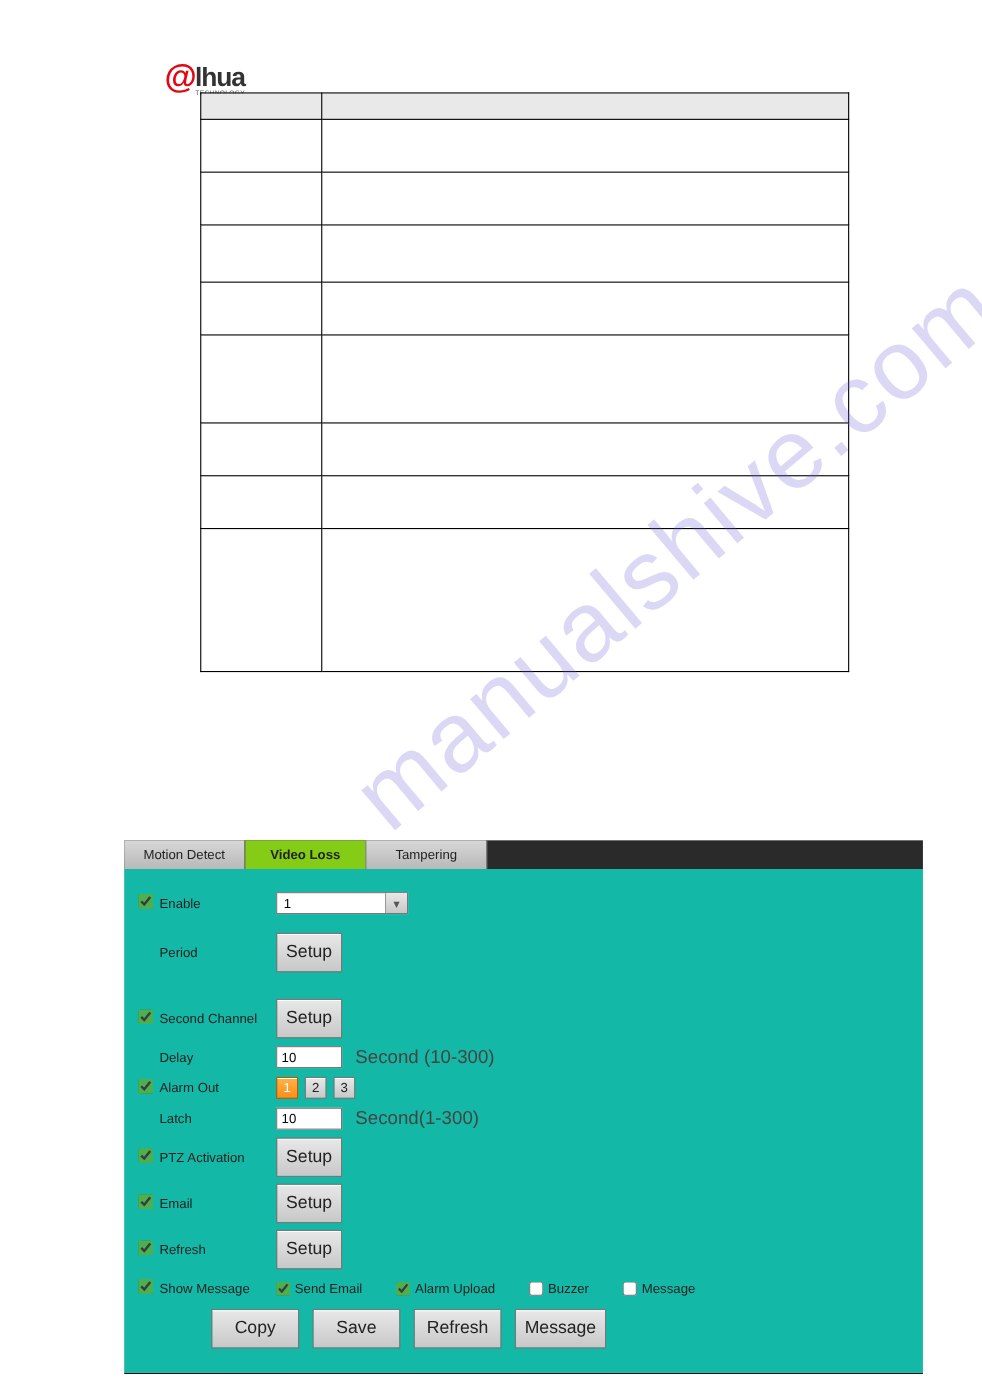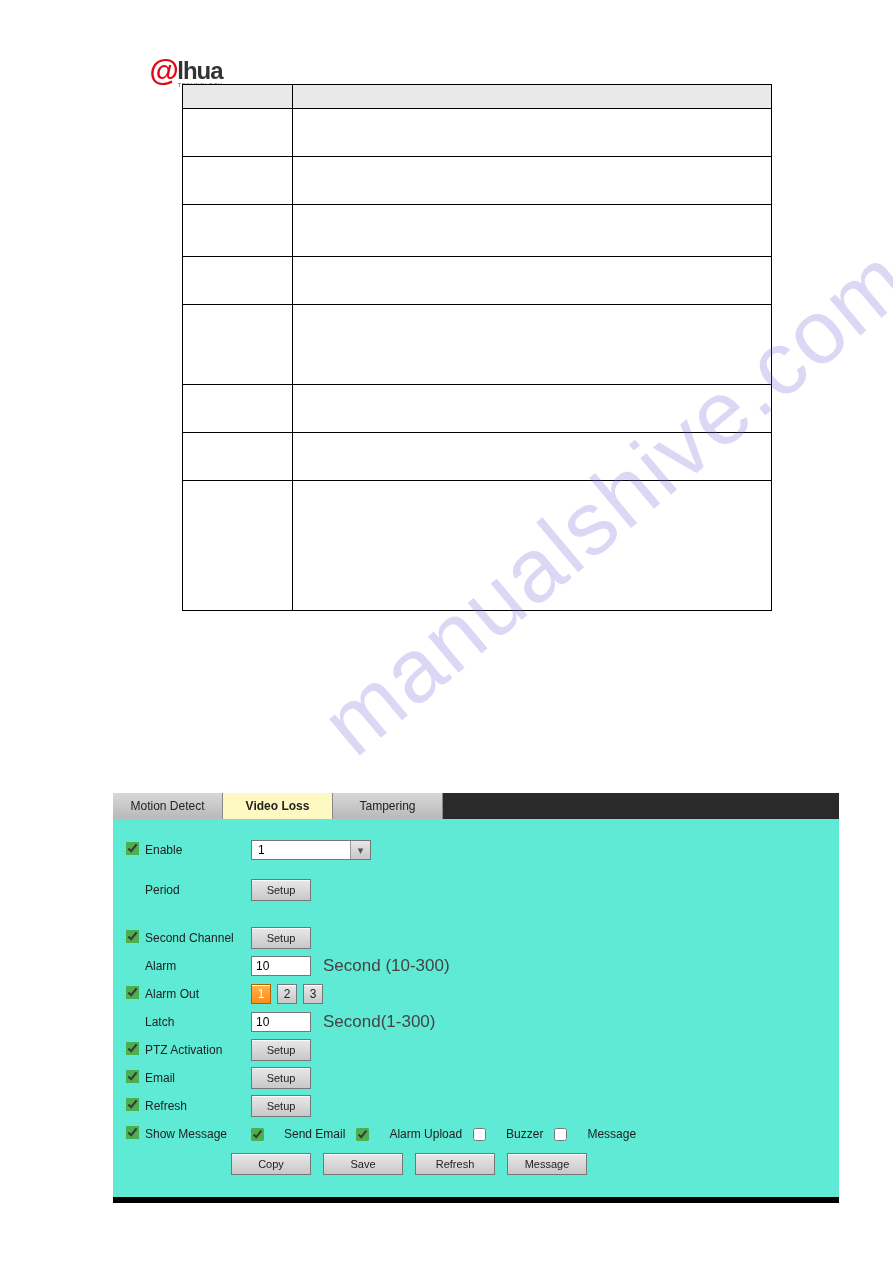--- a/index.html
+++ b/index.html
@@ -52,49 +52,49 @@
   .param-table th {
     background: #e9e9e9;
     font-weight: bold;
     height: 24px;
   }
   .param-table th.col0 { width: 110px; }
 
   
   .panel {
     position: absolute;
-    top: 793px; left: 113px;
+    top: 764px; left: 113px;
     width: 726px;
     background: #c4c4c4;
-    border-bottom: 6px solid #000000;
+    border-bottom: 1px solid #000000;
   }
   .tabbar {
     height: 26px;
     background: #2a2a2a;
     display: flex;
   }
   .tab {
     height: 26px;
     line-height: 26px;
     width: 110px;
     text-align: center;
     font-size: 12px;
     color: #222;
     background: linear-gradient(#d8d8d8,#b8b8b8);
     border-right: 1px solid #888;
     cursor: pointer;
   }
   .tab.active {
-    background: #fef9c3;
+    background: #84cc16;
     font-weight: bold;
   }
 
   .form-area {
     padding: 18px 10px 22px 10px;
-    background: #5eead4;
+    background: #14b8a6;
   }
   .row {
     display: flex;
     align-items: center;
     min-height: 22px;
     margin-bottom: 6px;
   }
   .row.tall { min-height: 26px; }
   .row .cb { width: 18px; text-align: center; }
   .row .cb input { margin:0; transform: scale(1.05); accent-color:#4caf50; }
@@ -113,23 +113,23 @@
   .combo .arrow {
     position:absolute; right:0; top:0; width:20px; height:100%;
     background:linear-gradient(#e8e8e8,#c8c8c8);
     border-left:1px solid #999;
     display:flex; align-items:center; justify-content:center;
     color:#555; font-size:11px;
   }
 
   .btn {
     display:inline-flex; align-items:center; justify-content:center;
-    height:22px; min-width:60px; padding:0 8px;
+    height:36px; min-width:60px; padding:0 8px;
     background:linear-gradient(#e8e8e8,#c8c8c8);
-    border:1px solid #777; font-size:11px; color:#222;
+    border:1px solid #777; font-size:16px; color:#222;
     cursor:pointer; box-shadow:inset 0 1px 0 #fff;
   }
   .btn.wide { min-width:80px; }
 
   .numbox {
     width:60px; height:20px; border:1px solid #777; background:#fff;
     font-size:12px; padding:0 4px;
   }
 
   .chip {
@@ -139,24 +139,24 @@
     display:inline-flex; align-items:center; justify-content:center;
     font-size:12px; color:#222; cursor:pointer;
     box-shadow:inset 0 1px 0 #fff;
   }
   .chip.sel {
     background:linear-gradient(#ffb347,#ff8c1a);
     color:#fff; border-color:#b35f00;
   }
   .hint { font-size:17px; color:#444; margin-left:6px; }
 
-  .inline-cb { display:inline-flex; align-items:center; gap:20px; margin-right:5px; font-size:12px; color:#222; }
+  .inline-cb { display:inline-flex; align-items:center; gap:4px; margin-right:25px; font-size:12px; color:#222; }
   .inline-cb input { margin:0; accent-color:#4caf50; }
 
-  .btnrow { display:flex; gap:12px; margin-top:8px; margin-left:108px; }
+  .btnrow { display:flex; gap:12px; margin-top:8px; margin-left:69px; }
 
 </style>
 </head>
 <body>
 
 <div class="logo">
   <div class="logo-main">
     <span class="logo-a">@</span><span>lhua</span>
   </div>
   <div class="logo-sub">TECHNOLOGY</div>
@@ -243,21 +243,21 @@
     <div class="row">
       <div class="cb"><input type="checkbox" id="cb-rec" checked="" style=""></div>
       <div class="label">Second Channel</div>
       <div class="ctrl">
         <div class="btn">Setup</div>
       </div>
     </div>
 
     <div class="row">
       <div class="cb"></div>
-      <div class="label">Alarm</div>
+      <div class="label">Delay</div>
       <div class="ctrl">
         <input class="numbox" value="10" style="">
         <span class="hint">Second (10-300)</span>
       </div>
     </div>
 
     <div class="row">
       <div class="cb"><input type="checkbox" id="cb-alarm" checked="" style=""></div>
       <div class="label">Alarm Out</div>
       <div class="ctrl" id="alarm-chips">

